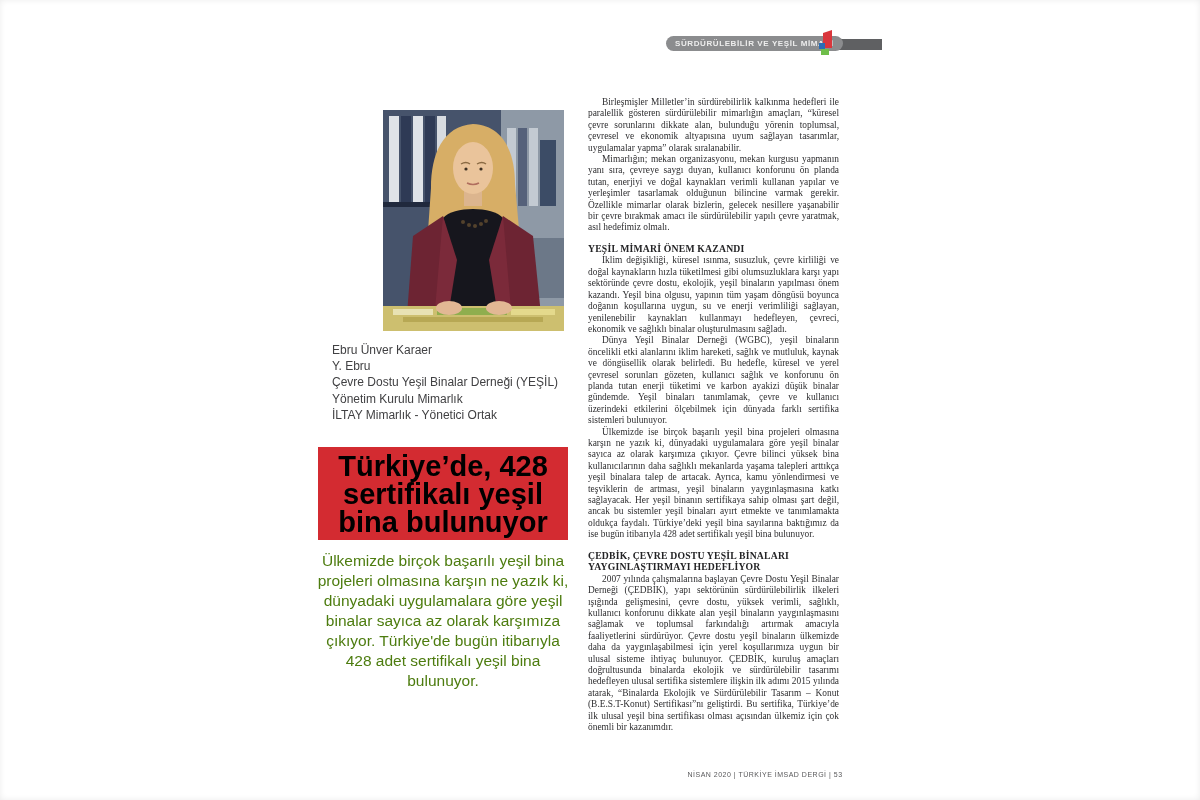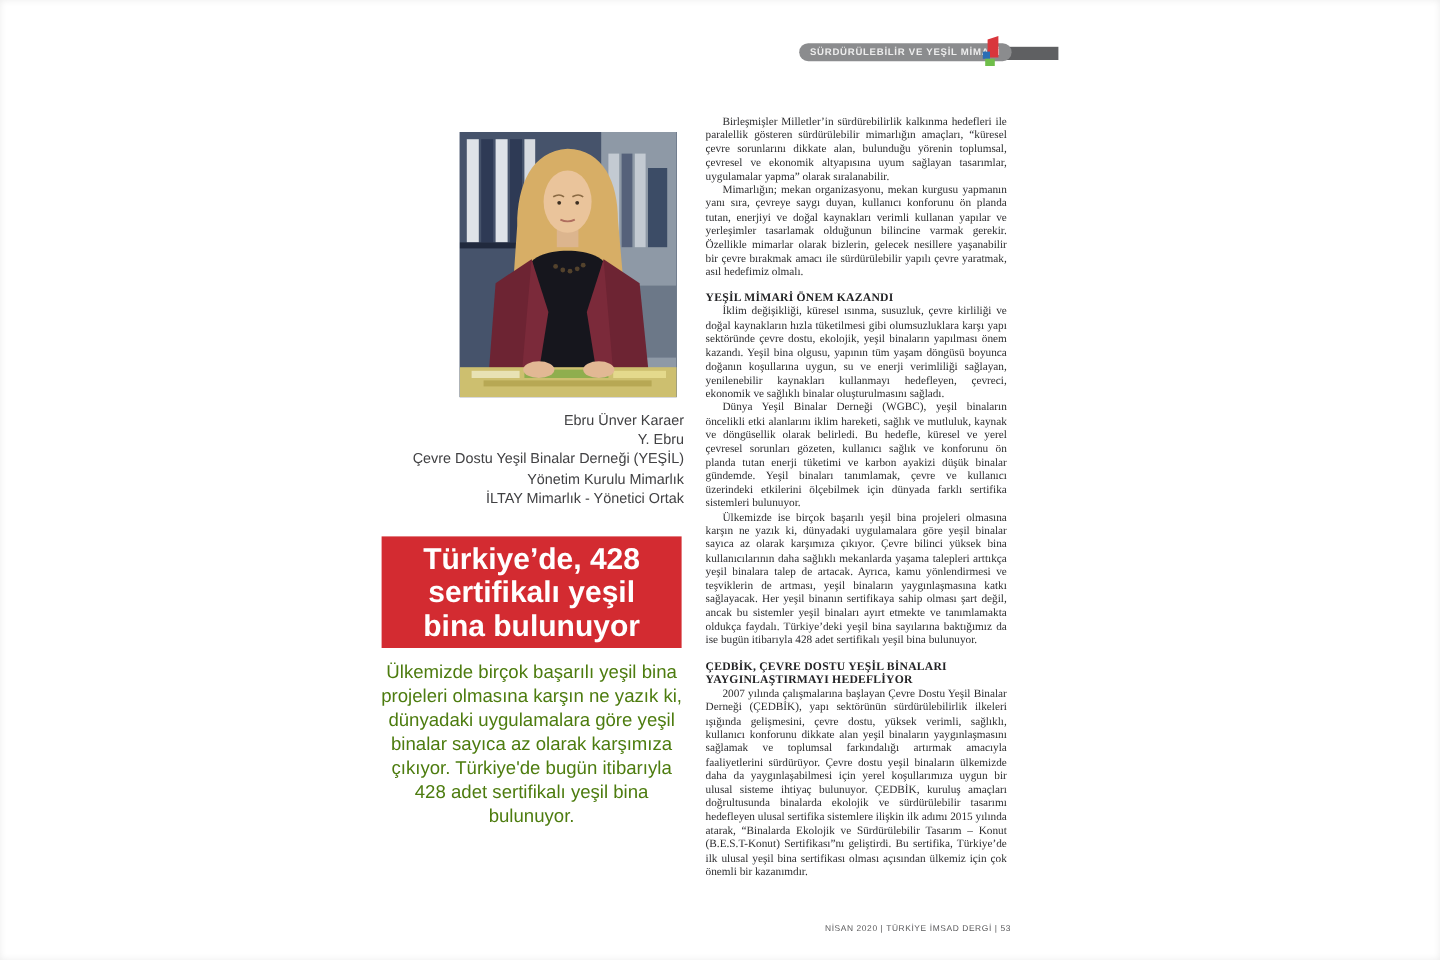--- a/index.html
+++ b/index.html
@@ -26,30 +26,30 @@
     font-size:8px;font-weight:bold;letter-spacing:.6px;
     display:inline-flex;align-items:center;white-space:nowrap;
   }
   .header-logo{position:absolute;left:818px;top:30px;width:16px;height:26px;}
   
   .photo{
     position:absolute;left:383px;top:110px;width:181px;height:221px;
     overflow:hidden;background:#46536b;
   }
   .caption{
-    position:absolute;left:320px;top:342px;width:250px;
-    text-align:right;color:#414143;
+    position:absolute;left:332px;top:342px;width:250px;
+    text-align:left;color:#414143;
     font-size:12px;line-height:16.2px;font-weight:500;
   }
   .pull-quote{
     position:absolute;left:318px;top:447px;width:250px;height:93px;
     display:flex;align-items:center;justify-content:center;text-align:center;
   }
   .pull-quote-text{
-    color:#ffffff;font-size:25px;font-weight:bold;line-height:28px;
+    color:#000000;font-size:29px;font-weight:bold;line-height:28px;
     padding:0 18px;
   }
   .highlight{
     position:absolute;left:316px;top:551px;width:254px;
     text-align:center;
     font-size:15.5px;line-height:20px;font-weight:500;
   }
   
   .article{
     position:absolute;left:588px;top:97px;width:251px;

